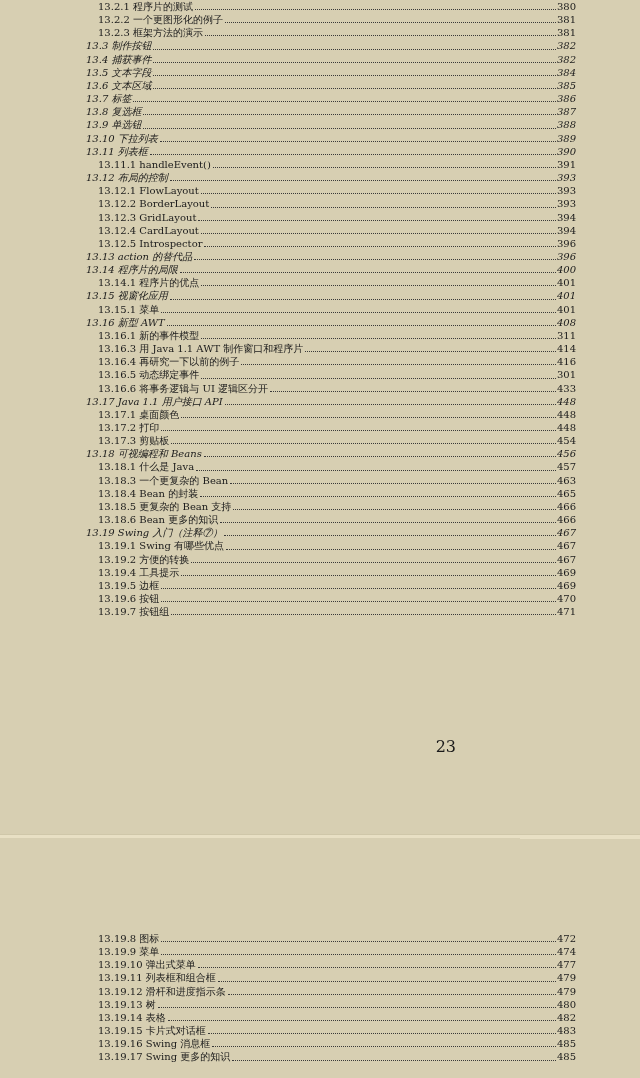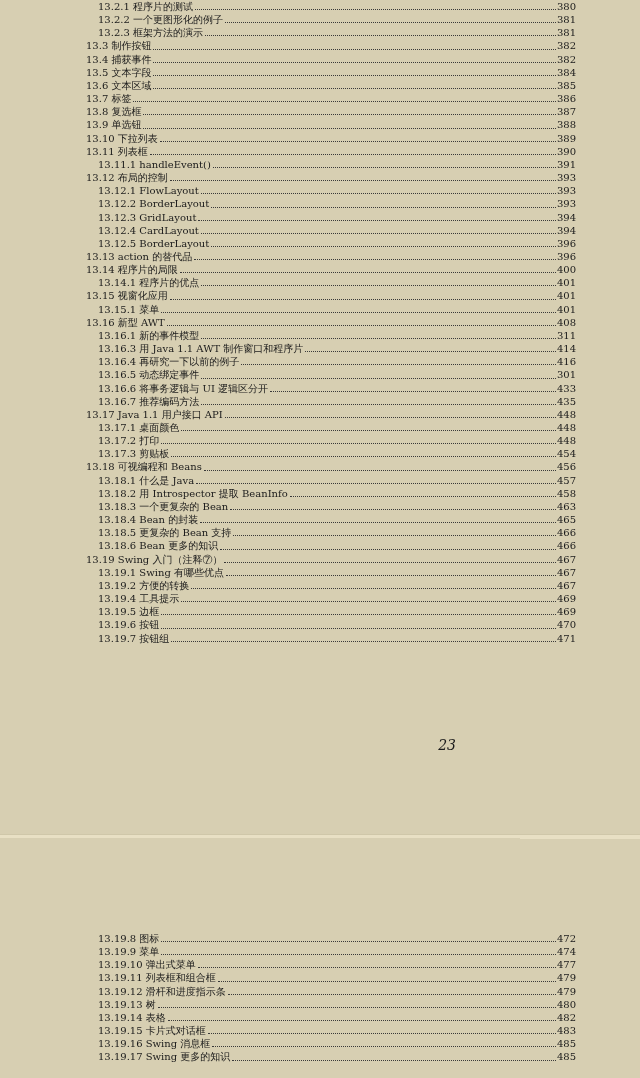--- a/index.html
+++ b/index.html
@@ -41,21 +41,21 @@
   .row {
     position: relative;
     height: 13.16px;
     line-height: 13px;
     font-size: 10px;
     display: flex;
     align-items: baseline;
     white-space: nowrap;
   }
   .row.l2 { padding-left: 12px; }
-  .row.l1 .label, .row.l1 .page-no { }
+  .row.l1 .label, .row.l1 .page-no { font-style: italic; }
   .label {
     flex: 0 0 auto;
     padding-right: 1px;
   }
   .leader {
     flex: 1 1 auto;
     border-bottom: 1px dotted #3a3a3a;
     margin: 0 1px;
     height: 8px;
     align-self: flex-end;
@@ -63,22 +63,21 @@
   }
   .page-no {
     flex: 0 0 auto;
     text-align: right;
     min-width: 16px;
   }
   .folio {
     position: absolute;
     right: 64px;
     top: 737px;
-    font-size: 14px;
-    font-style: italic;
+    font-size: 16px;
   }
 </style>
 </head>
 <body>
 
 <div class="page" id="page1">
   <div class="toc" id="toc1">
       <div class="row l2">
         <span class="label">13.2.1 程序片的测试</span>
         <span class="leader"></span>
@@ -163,21 +162,21 @@
         <span class="label">13.12.3 GridLayout</span>
         <span class="leader"></span>
         <span class="page-no">394</span>
       </div>
       <div class="row l2">
         <span class="label">13.12.4 CardLayout</span>
         <span class="leader"></span>
         <span class="page-no">394</span>
       </div>
       <div class="row l2">
-        <span class="label">13.12.5 BorderLayout</span>
+        <span class="label">13.12.5 Introspector</span>
         <span class="leader"></span>
         <span class="page-no">396</span>
       </div>
       <div class="row l1">
         <span class="label">13.13 action 的替代品</span>
         <span class="leader"></span>
         <span class="page-no">396</span>
       </div>
       <div class="row l1">
         <span class="label">13.14 程序片的局限</span>
@@ -222,25 +221,20 @@
       <div class="row l2">
         <span class="label">13.16.5 动态绑定事件</span>
         <span class="leader"></span>
         <span class="page-no">301</span>
       </div>
       <div class="row l2">
         <span class="label">13.16.6 将事务逻辑与 UI 逻辑区分开</span>
         <span class="leader"></span>
         <span class="page-no">433</span>
       </div>
-      <div class="row l2">
-        <span class="label">13.16.7 推荐编码方法</span>
-        <span class="leader"></span>
-        <span class="page-no">435</span>
-      </div>
       <div class="row l1">
         <span class="label">13.17 Java 1.1 用户接口 API</span>
         <span class="leader"></span>
         <span class="page-no">448</span>
       </div>
       <div class="row l2">
         <span class="label">13.17.1 桌面颜色</span>
         <span class="leader"></span>
         <span class="page-no">448</span>
       </div>
@@ -256,25 +250,20 @@
       </div>
       <div class="row l1">
         <span class="label">13.18 可视编程和 Beans</span>
         <span class="leader"></span>
         <span class="page-no">456</span>
       </div>
       <div class="row l2">
         <span class="label">13.18.1 什么是 Java</span>
         <span class="leader"></span>
         <span class="page-no">457</span>
-      </div>
-      <div class="row l2">
-        <span class="label">13.18.2 用 Introspector 提取 BeanInfo</span>
-        <span class="leader"></span>
-        <span class="page-no">458</span>
       </div>
       <div class="row l2">
         <span class="label">13.18.3 一个更复杂的 Bean</span>
         <span class="leader"></span>
         <span class="page-no">463</span>
       </div>
       <div class="row l2">
         <span class="label">13.18.4 Bean 的封装</span>
         <span class="leader"></span>
         <span class="page-no">465</span>

